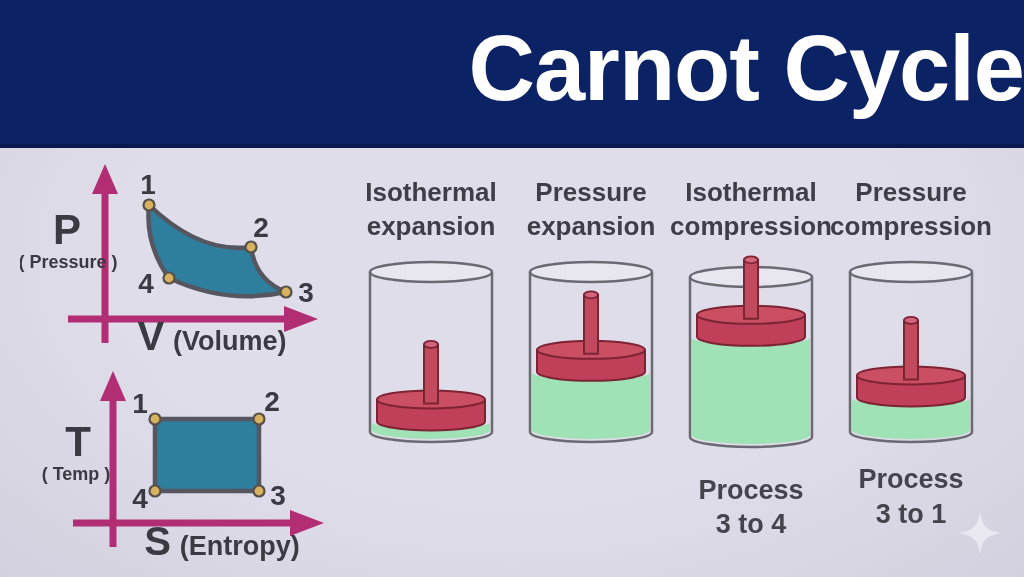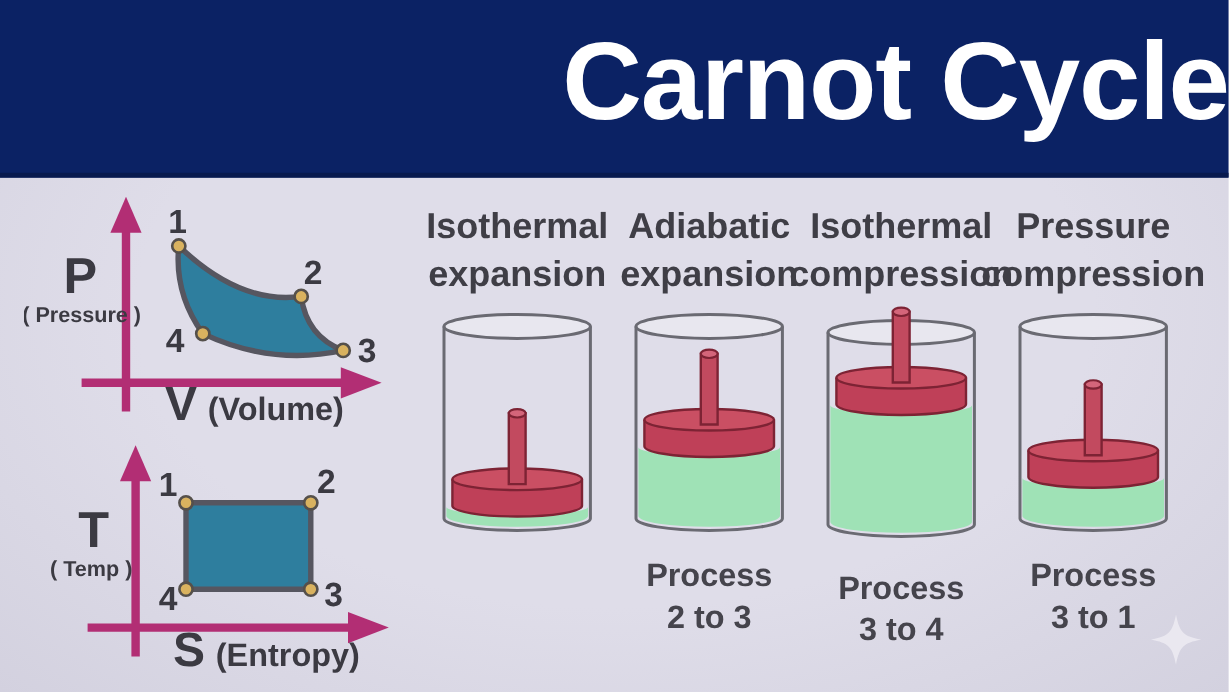--- a/index.html
+++ b/index.html
@@ -23,21 +23,21 @@
   #pv-graph{ top:158px; }
   #ts-graph{ top:366px; }
   .graph text{ fill:#3b3a42; font-weight:700; font-family:"Liberation Sans", sans-serif; }
   
   .column{
     position:absolute; top:170px; width:158px; height:372px;
     display:flex; flex-direction:column; align-items:center;
   }
   .col-header{
     height:78px; width:158px; display:flex; align-items:center; justify-content:center;
-    text-align:center; font-size:30px; line-height:1.32; font-weight:700; color:#3f3e46;
+    text-align:center; font-size:26px; line-height:1.32; font-weight:700; color:#3f3e46;
   }
   .col-process{
     margin-top:14px; width:120px; text-align:center;
     font-size:27px; line-height:1.28; font-weight:700; color:#45444c;
   }
   .cyl-svg{ width:134px; height:200px; }
   
   #sparkle{ position:absolute; left:958px; top:511px; }
 </style>
 </head>
@@ -100,31 +100,30 @@
           <path d="M8,174.4 A59,7 0 0 0 126,174.4 L126,182 A59,9 0 0 1 8,182 Z" fill="#9fe2b6"></path>
           <path d="M6,24 L6,184 A61,10 0 0 0 128,184 L128,24" fill="none" stroke="#6a6a72" stroke-width="2.5"></path>
           <path d="M13,151.4 L13,173.4 A54,9 0 0 0 121,173.4 L121,151.4" fill="#bf4058" stroke="#7d2334" stroke-width="2"></path>
           <ellipse cx="67" cy="151.4" rx="54" ry="9" fill="#ca4f63" stroke="#7d2334" stroke-width="2"></ellipse>
           <path d="M60,96.4 L60,155.4 L74,155.4 L74,96.4 Z" fill="#c24a5f" stroke="#7d2334" stroke-width="2"></path>
           <ellipse cx="67" cy="96.4" rx="7" ry="3.5" fill="#d4657a" stroke="#7d2334" stroke-width="1.8"></ellipse>
         </svg>
   </div>
 
   <div class="column" style="left: 512px;">
-    <div class="col-header">Adiabatic expansion</div>
+    <div class="col-header">Pressure expansion</div>
     <svg class="cyl-svg" viewBox="0 0 134 200">
           <ellipse cx="67" cy="24" rx="61" ry="10" fill="rgba(255,255,255,0.30)" stroke="#6a6a72" stroke-width="2.5"></ellipse>
           <path d="M8,124.8 A59,7 0 0 0 126,124.8 L126,182 A59,9 0 0 1 8,182 Z" fill="#9fe2b6"></path>
           <path d="M6,24 L6,184 A61,10 0 0 0 128,184 L128,24" fill="none" stroke="#6a6a72" stroke-width="2.5"></path>
           <path d="M13,101.8 L13,123.8 A54,9 0 0 0 121,123.8 L121,101.8" fill="#bf4058" stroke="#7d2334" stroke-width="2"></path>
           <ellipse cx="67" cy="101.8" rx="54" ry="9" fill="#ca4f63" stroke="#7d2334" stroke-width="2"></ellipse>
           <path d="M60,46.8 L60,105.8 L74,105.8 L74,46.8 Z" fill="#c24a5f" stroke="#7d2334" stroke-width="2"></path>
           <ellipse cx="67" cy="46.8" rx="7" ry="3.5" fill="#d4657a" stroke="#7d2334" stroke-width="1.8"></ellipse>
         </svg>
-    <div class="col-process">Process 2 to 3</div>
   </div>
 
   <div class="column" style="left: 672px; justify-content: space-between;">
     <div class="col-header">Isothermal compression</div>
     <svg class="cyl-svg" viewBox="0 0 134 200">
           <ellipse cx="67" cy="24" rx="61" ry="10" fill="rgba(255,255,255,0.30)" stroke="#6a6a72" stroke-width="2.5"></ellipse>
           <path d="M8,84.8 A59,7 0 0 0 126,84.8 L126,182 A59,9 0 0 1 8,182 Z" fill="#9fe2b6"></path>
           <path d="M6,24 L6,184 A61,10 0 0 0 128,184 L128,24" fill="none" stroke="#6a6a72" stroke-width="2.5"></path>
           <path d="M13,61.8 L13,83.8 A54,9 0 0 0 121,83.8 L121,61.8" fill="#bf4058" stroke="#7d2334" stroke-width="2"></path>
           <ellipse cx="67" cy="61.8" rx="54" ry="9" fill="#ca4f63" stroke="#7d2334" stroke-width="2"></ellipse>

